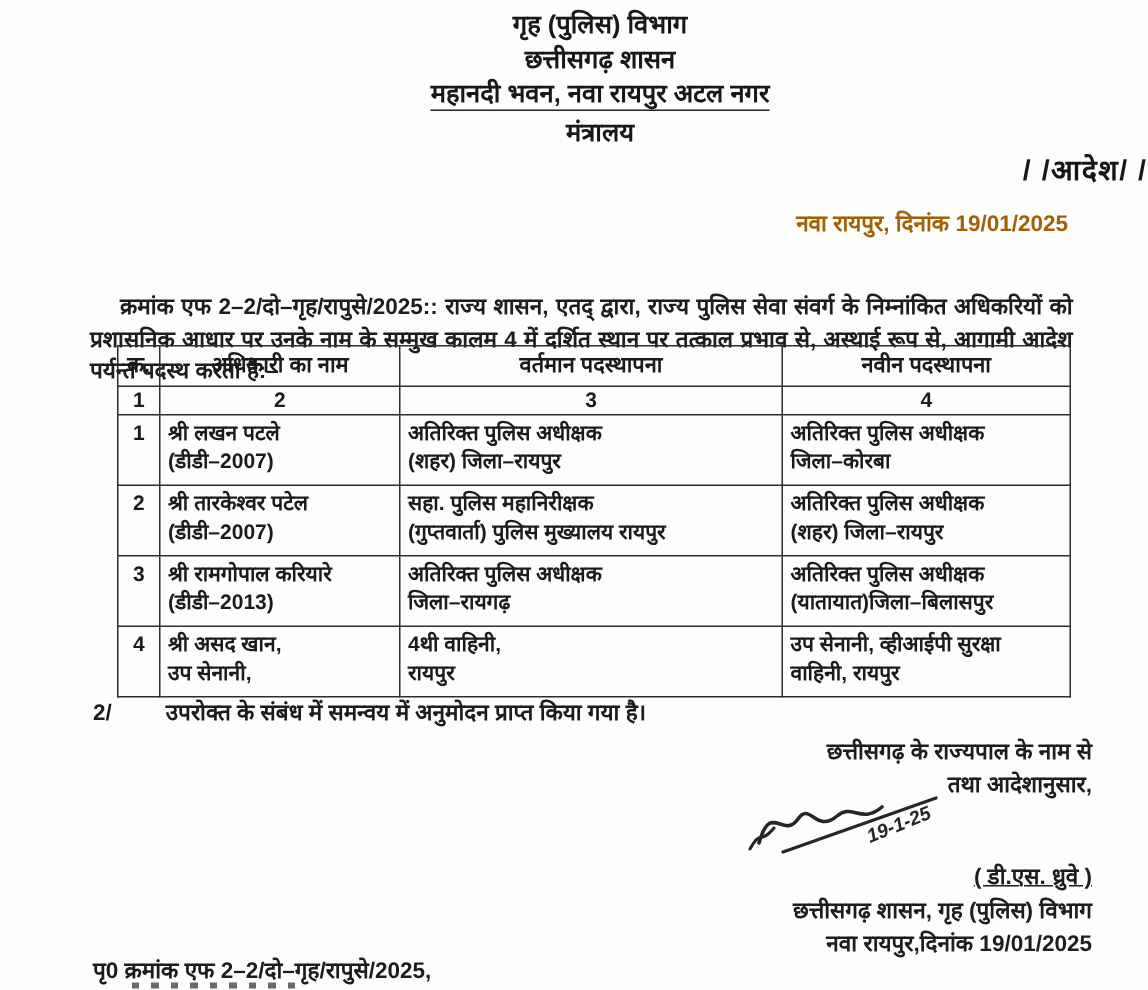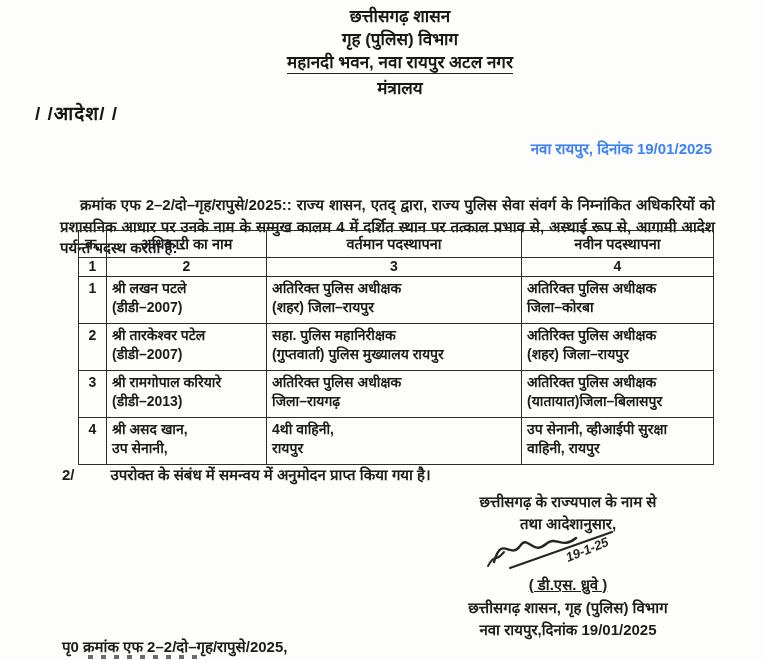--- a/index.html
+++ b/index.html
@@ -9,23 +9,23 @@
     font-family:"Liberation Sans","DejaVu Sans",sans-serif;
     color:#1c1c1c;
     position:relative;
     overflow:hidden;
   }
   .abs{position:absolute;}
   
   .doc-header{left:35px;top:8px;width:730px;text-align:center;line-height:1.0;}
   .doc-header .h-line{font-weight:700;font-size:17px;margin:0 0 6px 0;color:#181818;}
   .doc-header .h-underline{display:inline-block;border-bottom:1.6px solid #222;padding-bottom:2px;}
-  .order-title{left:35px;top:100px;width:730px;text-align:left;font-weight:700;font-size:19px;letter-spacing:1px;color:#161616;}
+  .order-title{left:35px;top:100px;width:730px;text-align:right;font-weight:700;font-size:19px;letter-spacing:1px;color:#161616;}
   
-  .dateline{top:138px;right:53px;font-size:15px;font-weight:600;color:#3b82f6;}
+  .dateline{top:138px;right:53px;font-size:15px;font-weight:600;color:#a16207;}
   
   .para1{left:60px;top:161px;width:655px;font-size:15px;font-weight:600;line-height:21.5px;text-align:justify;text-indent:20px;color:#1d1d1d;margin-top:33px;}
   
   table.officers{
     position:absolute;left:78px;top:230px;width:635px;
     border-collapse:collapse;table-layout:fixed;
     font-size:14px;font-weight:600;color:#1b1b1b;
   }
   table.officers th, table.officers td{
     border:1.6px solid #2c2c2c;
@@ -37,40 +37,40 @@
   }
   table.officers th{font-size:14.5px;font-weight:700;text-align:center;height:22px;vertical-align:middle;}
   tr.numrow td{text-align:center;height:16px;font-weight:600;line-height:15px;padding:1px 4px;}
   tr.datarow td{height:42px;}
   td.sno{text-align:center;}
   col.c1{width:28px;} col.c2{width:160px;} col.c3{width:255px;} col.c4{width:192px;}
   
   .para2{left:62px;top:464px;font-size:15px;font-weight:600;}
   .para2 .num{font-weight:700;margin-right:36px;}
   
-  .sig-block{left:420px;top:494px;width:296px;text-align:center;font-size:15px;font-weight:600;line-height:1.0;color:#1d1d1d;}
+  .sig-block{left:432px;top:494px;width:296px;text-align:right;font-size:15px;font-weight:600;line-height:1.0;color:#1d1d1d;}
   .sig-line1{margin:0 0 7px 0;}
   .sig-line2{margin:0;}
   .sig-scribble{position:absolute;left:60px;top:28px;}
   .sig-name{margin:46px 0 0 0;font-weight:700;text-decoration:underline;}
   .sig-desig{margin:8px 0 0 0;}
   .sig-dept{margin:8px 0 0 0;}
   .sig-place{margin:7px 0 0 0;}
   
   .footer-line{left:62px;top:636px;font-size:15px;font-weight:600;}
   .cut-fragment{left:88px;top:655px;width:115px;height:4px;
     background:repeating-linear-gradient(90deg,#3a3a3a 0 5px,transparent 5px 13px);
     opacity:.75;}
 </style>
 </head>
 <body>
 
 <div class="abs doc-header">
+  <div class="h-line">गृह (पुलिस) विभाग</div>
   <div class="h-line">छत्तीसगढ़ शासन</div>
-  <div class="h-line">गृह (पुलिस) विभाग</div>
   <div class="h-line"><span class="h-underline">महानदी भवन, नवा रायपुर अटल नगर</span></div>
   <div class="h-line">मंत्रालय</div>
 </div>
 <div class="abs order-title">/ /आदेश/ /</div>
 
 <div class="abs dateline">नवा रायपुर, दिनांक 19/01/2025</div>
 
 <div class="abs para1">क्रमांक एफ 2–2/दो–गृह/रापुसे/2025:: राज्य शासन, एतद् द्वारा, राज्य पुलिस सेवा संवर्ग के निम्नांकित अधिकरियों को प्रशासनिक आधार पर उनके नाम के सम्मुख कालम 4 में दर्शित स्थान पर तत्काल प्रभाव से, अस्थाई रूप से, आगामी आदेश पर्यन्त पदस्थ करता है:–</div>
 
 <table class="officers">

